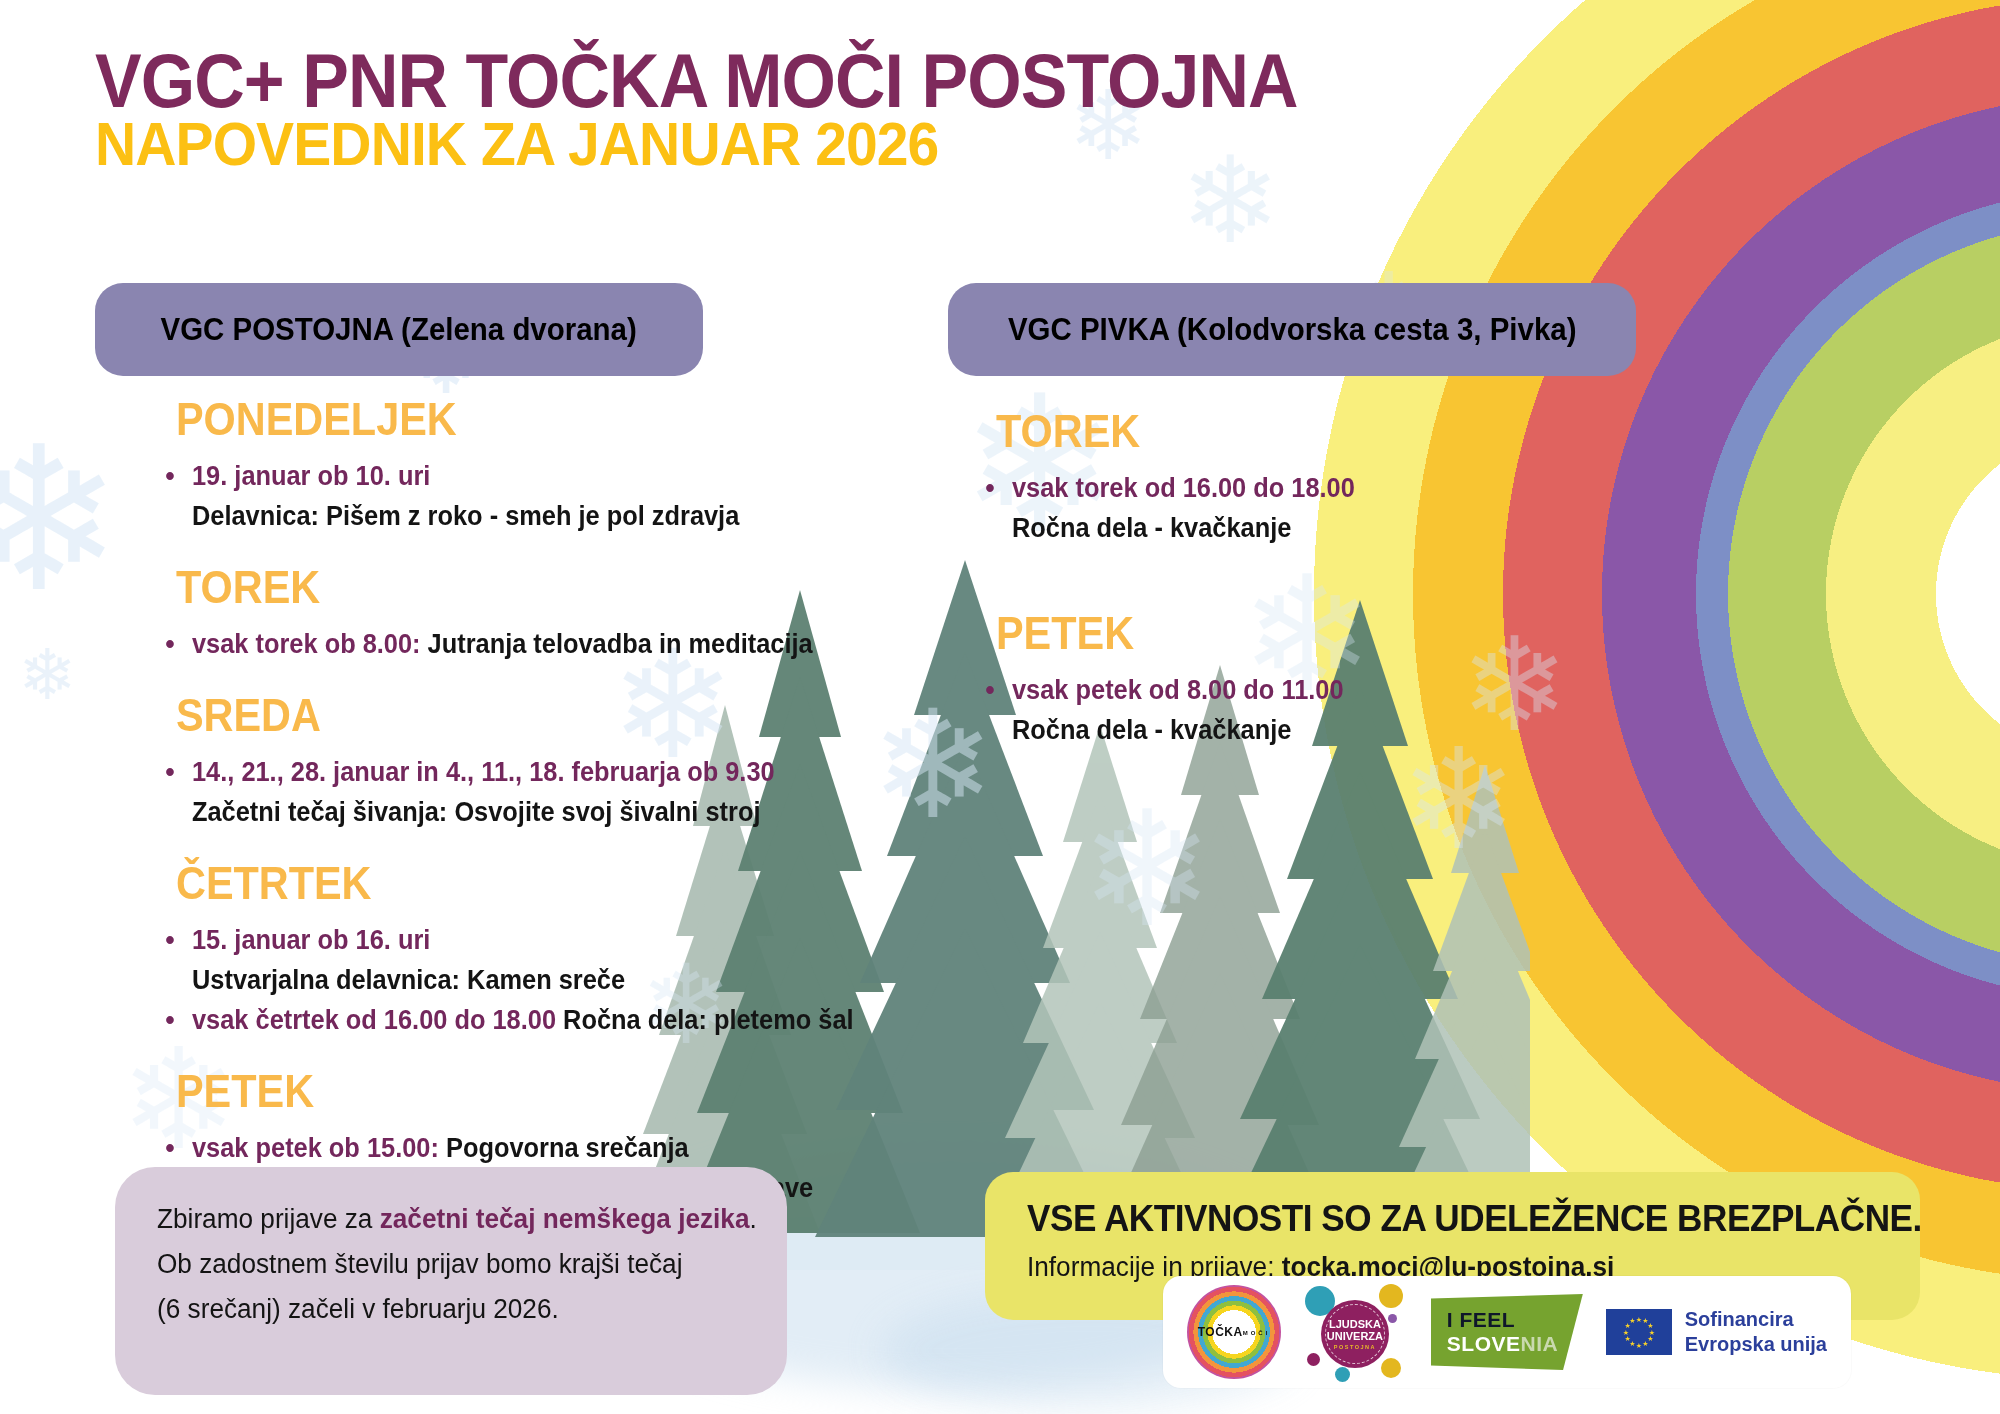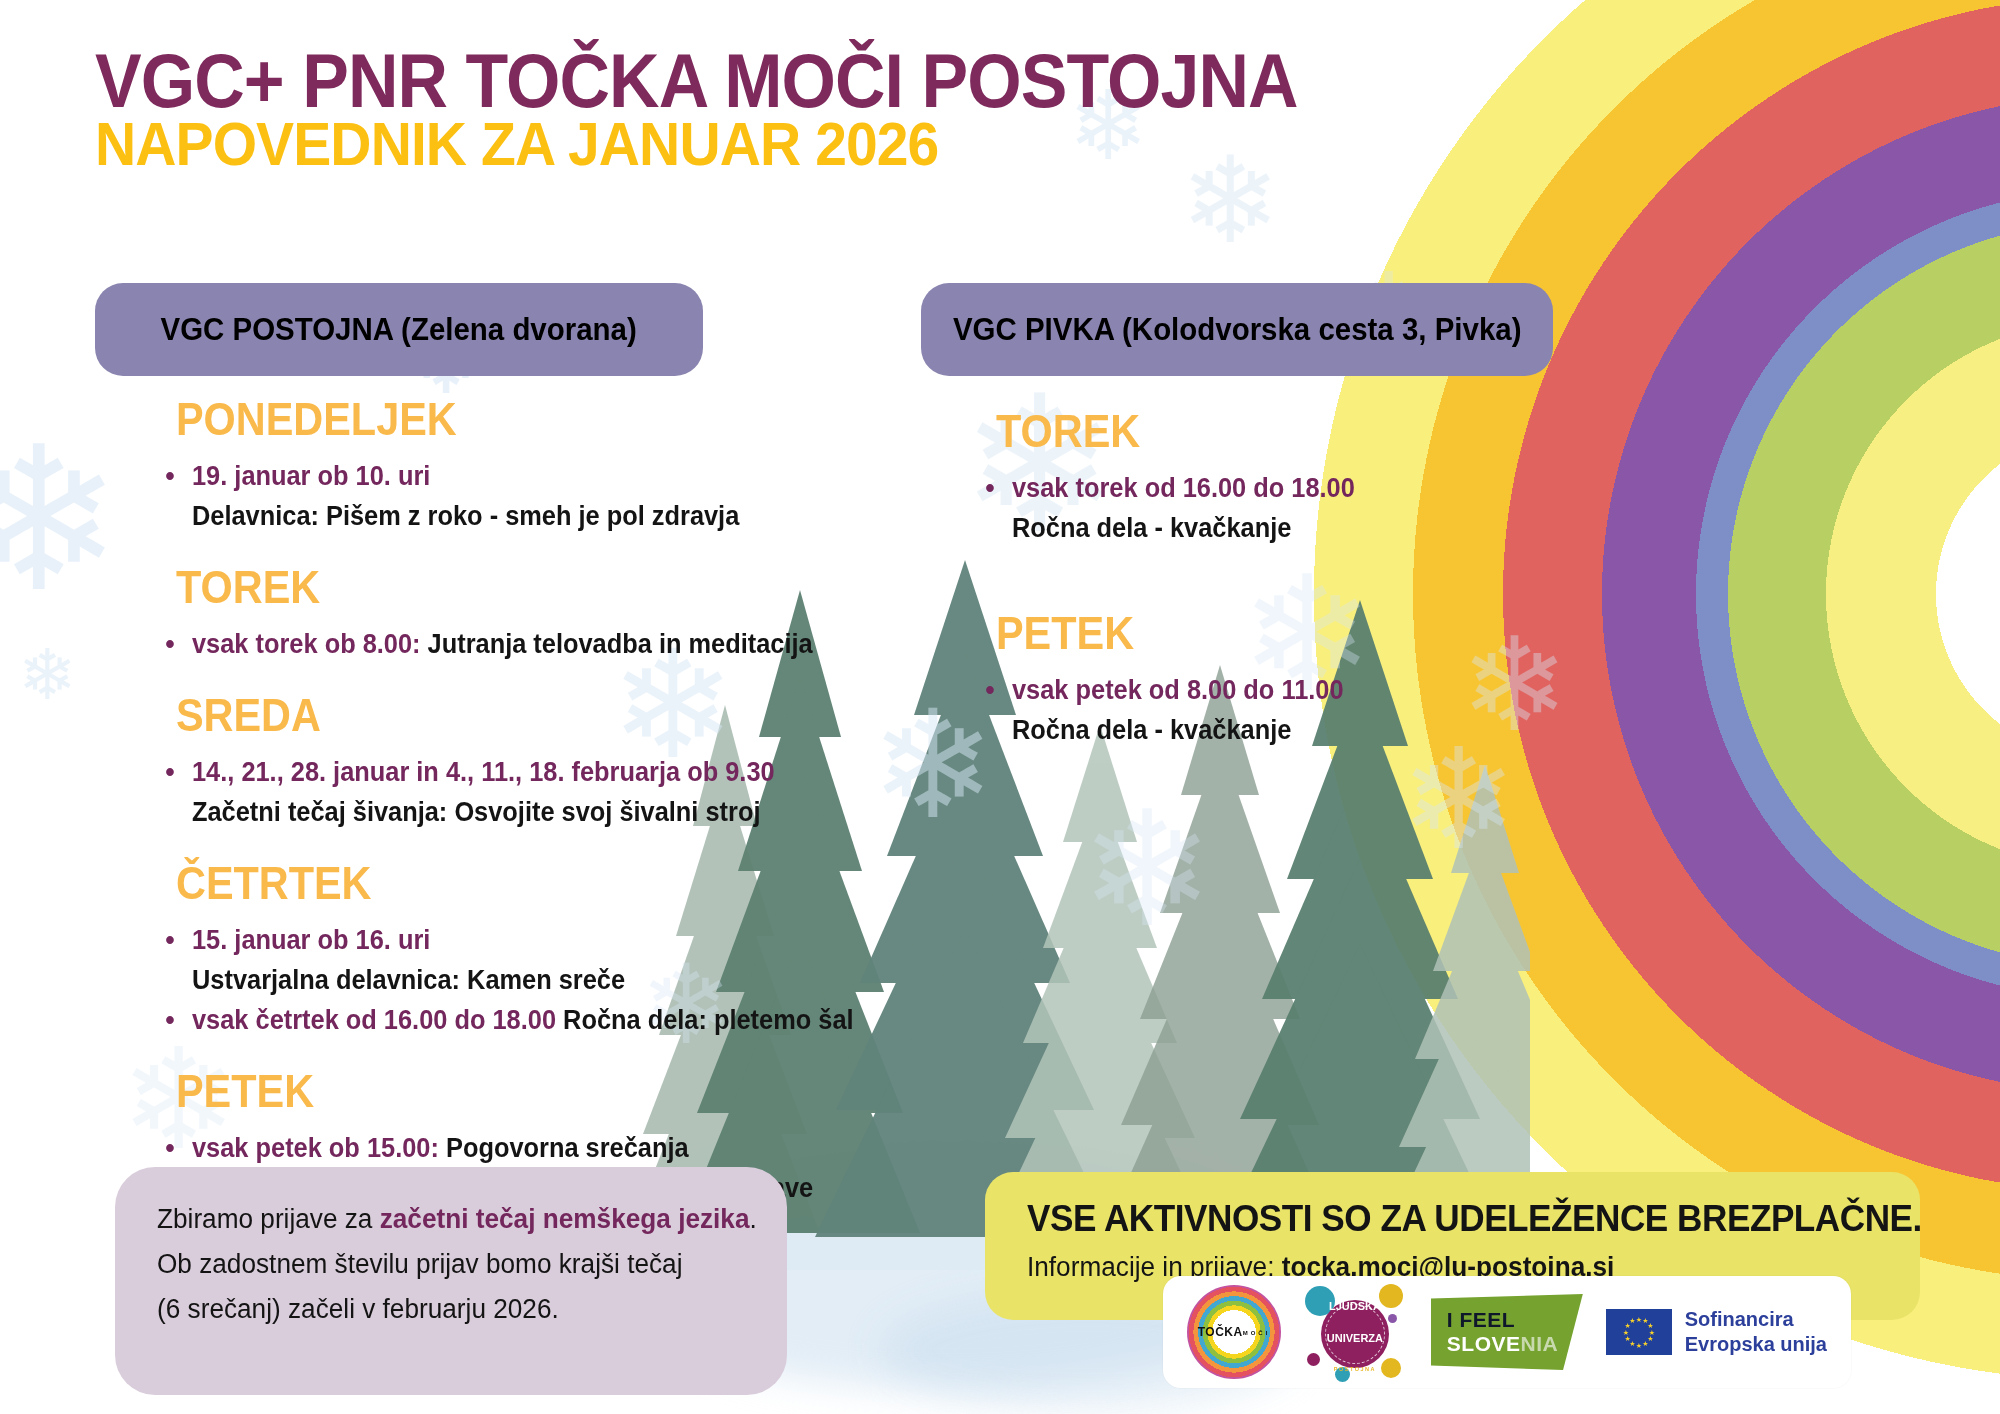--- a/index.html
+++ b/index.html
@@ -31,21 +31,21 @@
   .title{position:absolute;left:95px;top:37px;font-size:76px;font-weight:700;letter-spacing:-1px;
     color:var(--magenta);white-space:nowrap;}
   .title .scalex,.subtitle .scalex{display:inline-block;transform:scaleX(.92);transform-origin:0 50%;}
   .subtitle{position:absolute;left:95px;top:108px;font-size:62px;font-weight:700;letter-spacing:-1px;
     color:var(--yellow);white-space:nowrap;}
 
   .badge{position:absolute;top:283px;height:93px;background:var(--badge);border-radius:28px;
     display:flex;align-items:center;justify-content:center;color:#000;font-weight:700;font-size:31px;}
   .badge .scalex{display:inline-block;transform:scaleX(.95);transform-origin:50% 50%;white-space:nowrap;}
   .badge-left{left:95px;width:608px;}
-  .badge-right{left:921px;width:632px;}
+  .badge-right{left:948px;width:688px;}
 
   .col{position:absolute;}
   .col-0{left:120px;top:392px;width:760px;}
   .col-1{left:940px;top:404px;width:680px;}
   .day{margin-bottom:24px;margin-left:42px;}
   .col-1 .day{margin-bottom:58px;}
   .day-head{font-size:46px;font-weight:700;color:var(--day);margin:0 0 10px 14px;}
   .day-head .scalex{display:inline-block;transform:scaleX(.9);transform-origin:0 50%;white-space:nowrap;}
   .line{display:flex;gap:14px;font-size:27px;font-weight:700;line-height:40px;color:var(--ink);}
   .line .bullet{color:var(--purple);width:16px;flex:none;text-align:center;}
@@ -73,21 +73,21 @@
   .logo-tocka{width:94px;height:94px;border-radius:50%;position:relative;flex:none;
     background:radial-gradient(circle, #ffffff 0 33%, #f6d51f 33% 40%, #8fbf3f 40% 47%, #42a8d0 47% 54%,
       #f2953c 54% 61%, #e45260 61% 68%, #c3529f 68% 75%, #f6d51f 75% 83%, #f3ea8a 83% 90%, rgba(255,255,255,0) 90%);
     display:flex;flex-direction:row;align-items:center;justify-content:center;}
   .logo-tocka .t1{font-size:12px;font-weight:700;color:#111;letter-spacing:.5px;}
   .logo-tocka .t2{font-size:6px;font-weight:700;color:#111;letter-spacing:3px;margin-top:1px;}
 
   .logo-lu{width:106px;height:100px;position:relative;flex:none;}
   .logo-lu .dot{position:absolute;border-radius:50%;}
   .logo-lu .main{position:absolute;left:18px;top:18px;width:68px;height:68px;border-radius:50%;background:#8e2060;
-    display:flex;flex-direction:column;align-items:center;justify-content:flex-start;gap:20px;}
+    display:flex;flex-direction:column;align-items:center;justify-content:center;}
   .logo-lu .main::before{content:"";position:absolute;inset:4px;border:1px dashed rgba(255,255,255,.75);border-radius:50%;}
   .logo-lu .l1{font-size:11px;font-weight:700;color:#fff;line-height:12px;}
   .logo-lu .l3{font-size:5.5px;font-weight:700;color:#e8b82a;letter-spacing:1.5px;margin-top:2px;}
 
   .logo-ifs{width:152px;height:76px;background:#76a32f;flex:none;
     clip-path:polygon(0 6%,100% 0%,87% 100%,0 94%);
     display:flex;flex-direction:column;justify-content:center;padding-left:16px;}
   .logo-ifs .f1{font-size:21px;font-weight:700;color:#0f172a;line-height:24px;letter-spacing:.5px;}
   .logo-ifs .f2{font-size:21px;font-weight:700;line-height:24px;letter-spacing:.5px;color:#fff;}
   .logo-ifs .f2 .nia{color:#c9d9ae;}

